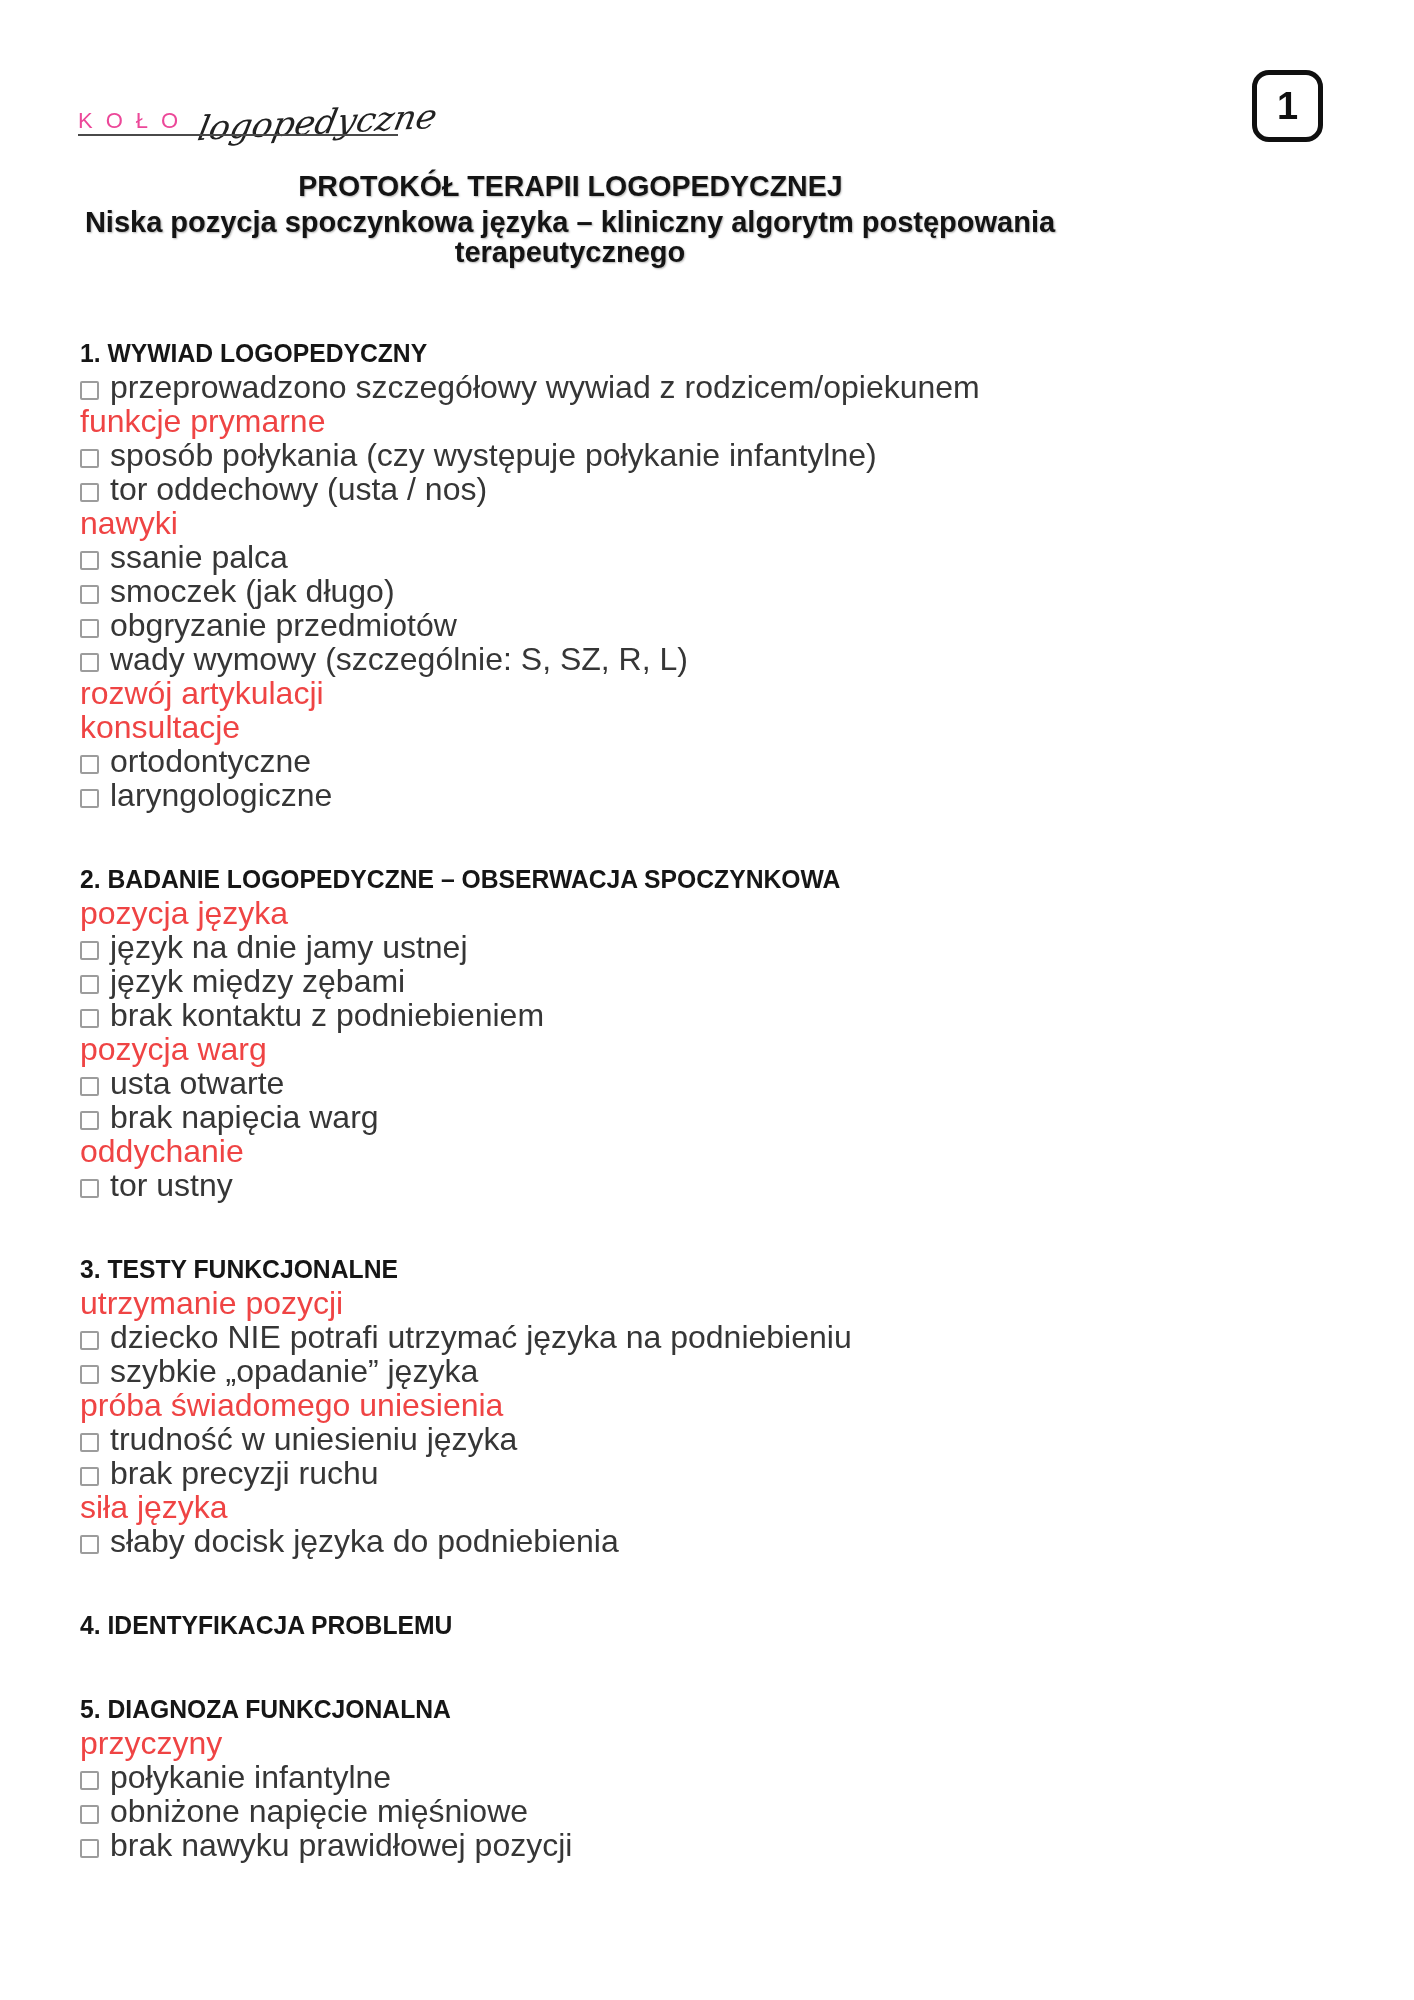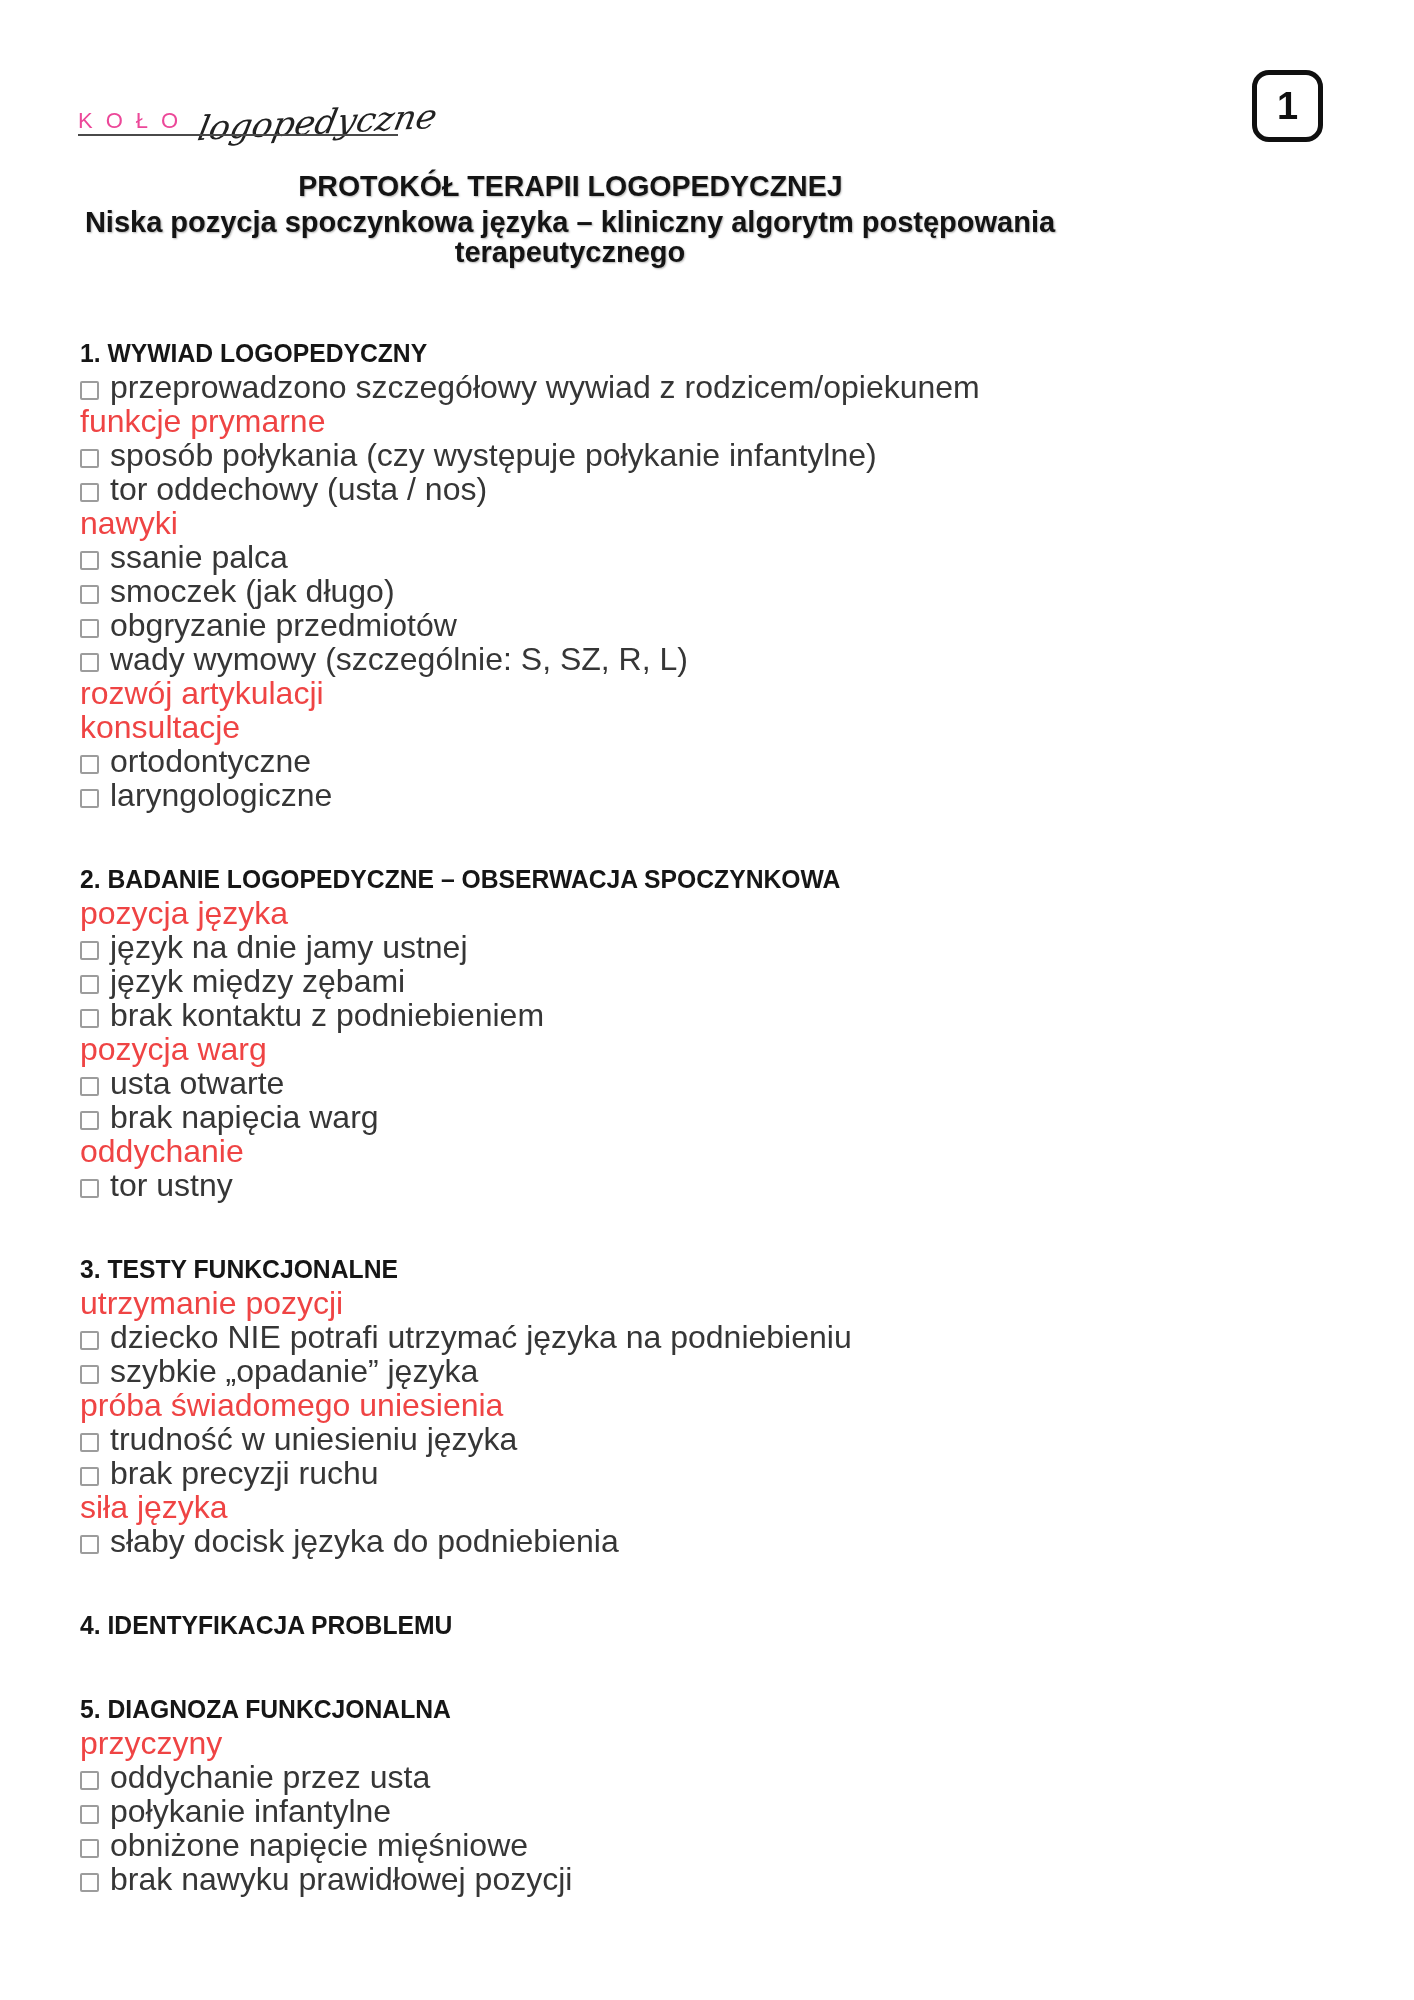--- a/index.html
+++ b/index.html
@@ -300,23 +300,20 @@
     <h2 class="section-heading">4. IDENTYFIKACJA PROBLEMU</h2>
   </section>
 
   <section class="section">
     <h2 class="section-heading">5. DIAGNOZA FUNKCJONALNA</h2>
     <div class="items">
   <div class="row label-row">
     <span class="item-text">przyczyny</span>
   </div>
 
-  <div class="row checkbox-row">
-    <span class="checkbox"></span><span class="item-text">oddychanie przez usta</span>
-  </div>
 
   <div class="row checkbox-row">
     <span class="checkbox"></span><span class="item-text">połykanie infantylne</span>
   </div>
 
   <div class="row checkbox-row">
     <span class="checkbox"></span><span class="item-text">obniżone napięcie mięśniowe</span>
   </div>
 
   <div class="row checkbox-row">

